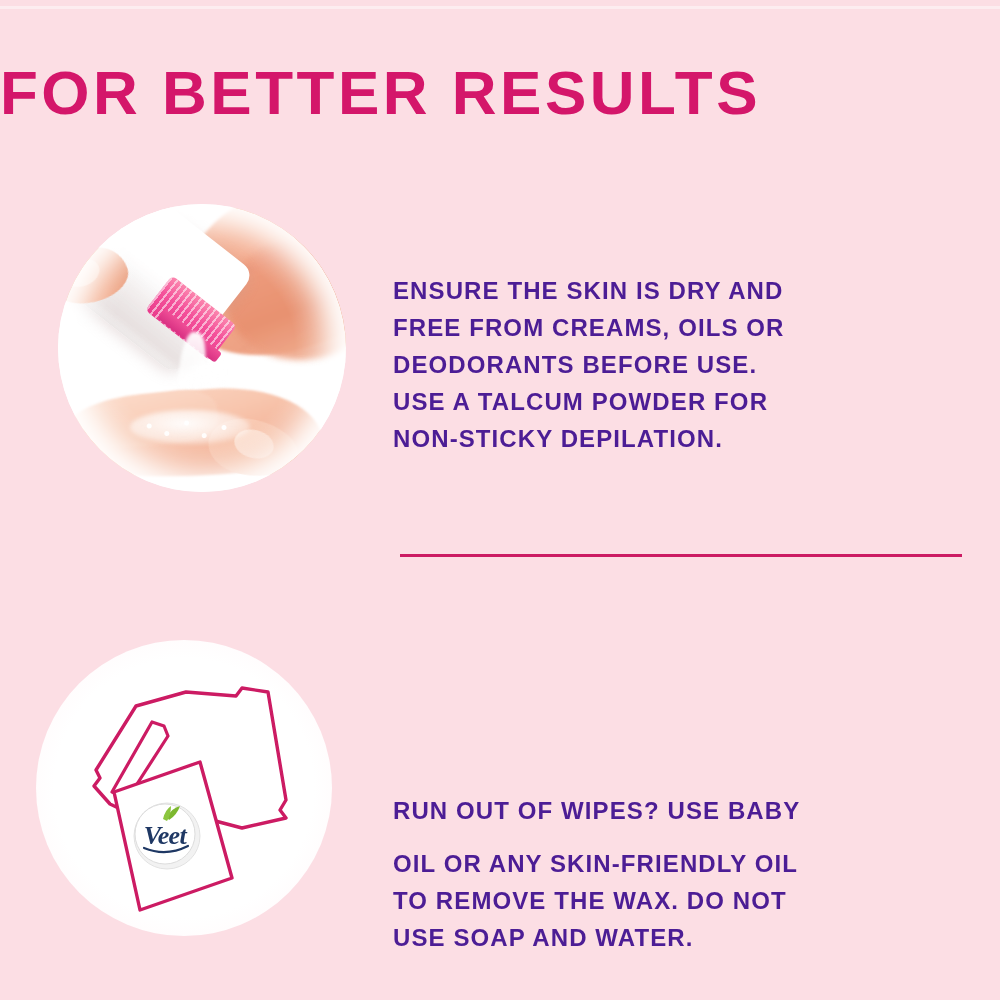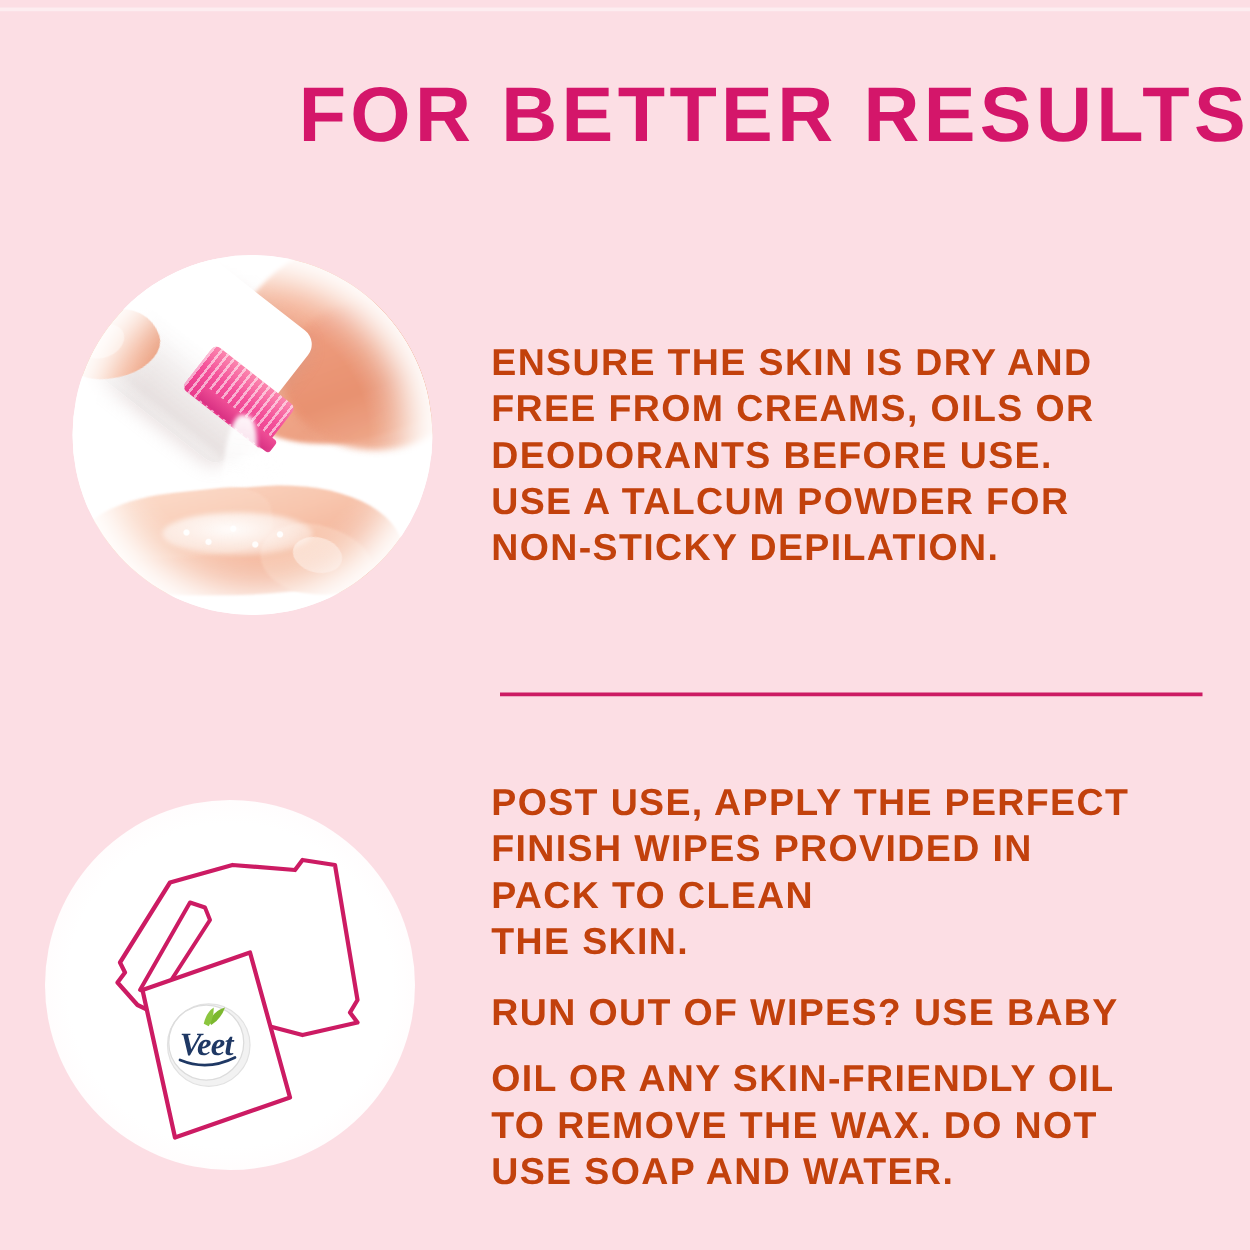--- a/index.html
+++ b/index.html
@@ -31,21 +31,21 @@
     left:0; top:6px;
     width:1000px; height:3px;
     background:rgba(255,255,255,0.45);
   }
 
   
   #headline {
     position:absolute;
     left:0; top:62px;
     width:1000px;
-    text-align:right;
+    text-align:left;
     font-size:62px;
     font-weight:700;
     letter-spacing:3.5px;
     color:#d4166a;
     line-height:1;
     white-space:nowrap;
   }
 
   
   .circle-media {
@@ -254,22 +254,22 @@
         #ffffff 100%);
   }
 
   
   #wipe-art { position:absolute; left:0; top:0; width:296px; height:296px; }
 
   
   .body-text {
     position:absolute;
     left:393px;
-    color:#c2410c;
-    font-size:30px;
+    color:#4c1d95;
+    font-size:24px;
     font-weight:600;
     letter-spacing:1.1px;
     line-height:37px;
     white-space:pre-line;
   }
   #para-1 { top:272px; width:580px; }
   #para-2 { top:624px; width:590px; }
   #para-3 { top:792px; width:590px; }
   #para-4 { top:845px; width:600px; }
 
@@ -340,24 +340,20 @@
         <path d="M131 177 q5 -9 13 -11 q-3 9 -11 14 Z" fill="#7cb82f"></path>
         <path d="M127 179 q2 -9 8 -13 q0 9 -4 15 Z" fill="#8cc63f"></path>
 
         <text x="129" y="204" text-anchor="middle" font-family="'Liberation Serif', serif" font-size="26" font-style="italic" font-weight="700" fill="#1f3864" letter-spacing="-0.6">Veet</text>
 
         <path d="M108 208 q22 9 44 -2" fill="none" stroke="#1f3864" stroke-width="2.2" stroke-linecap="round"></path>
       </g>
     </svg>
   </div>
 
-  <div id="para-2" class="body-text">POST USE, APPLY THE PERFECT
-FINISH WIPES PROVIDED IN
-PACK TO CLEAN
-THE SKIN.</div>
 
   <div id="para-4" class="body-text">OIL OR ANY SKIN-FRIENDLY OIL
 TO REMOVE THE WAX. DO NOT
 USE SOAP AND WATER.</div>
 
   <div id="para-3" class="body-text">RUN OUT OF WIPES? USE BABY</div>
 
 </div>
 
 </body></html>

